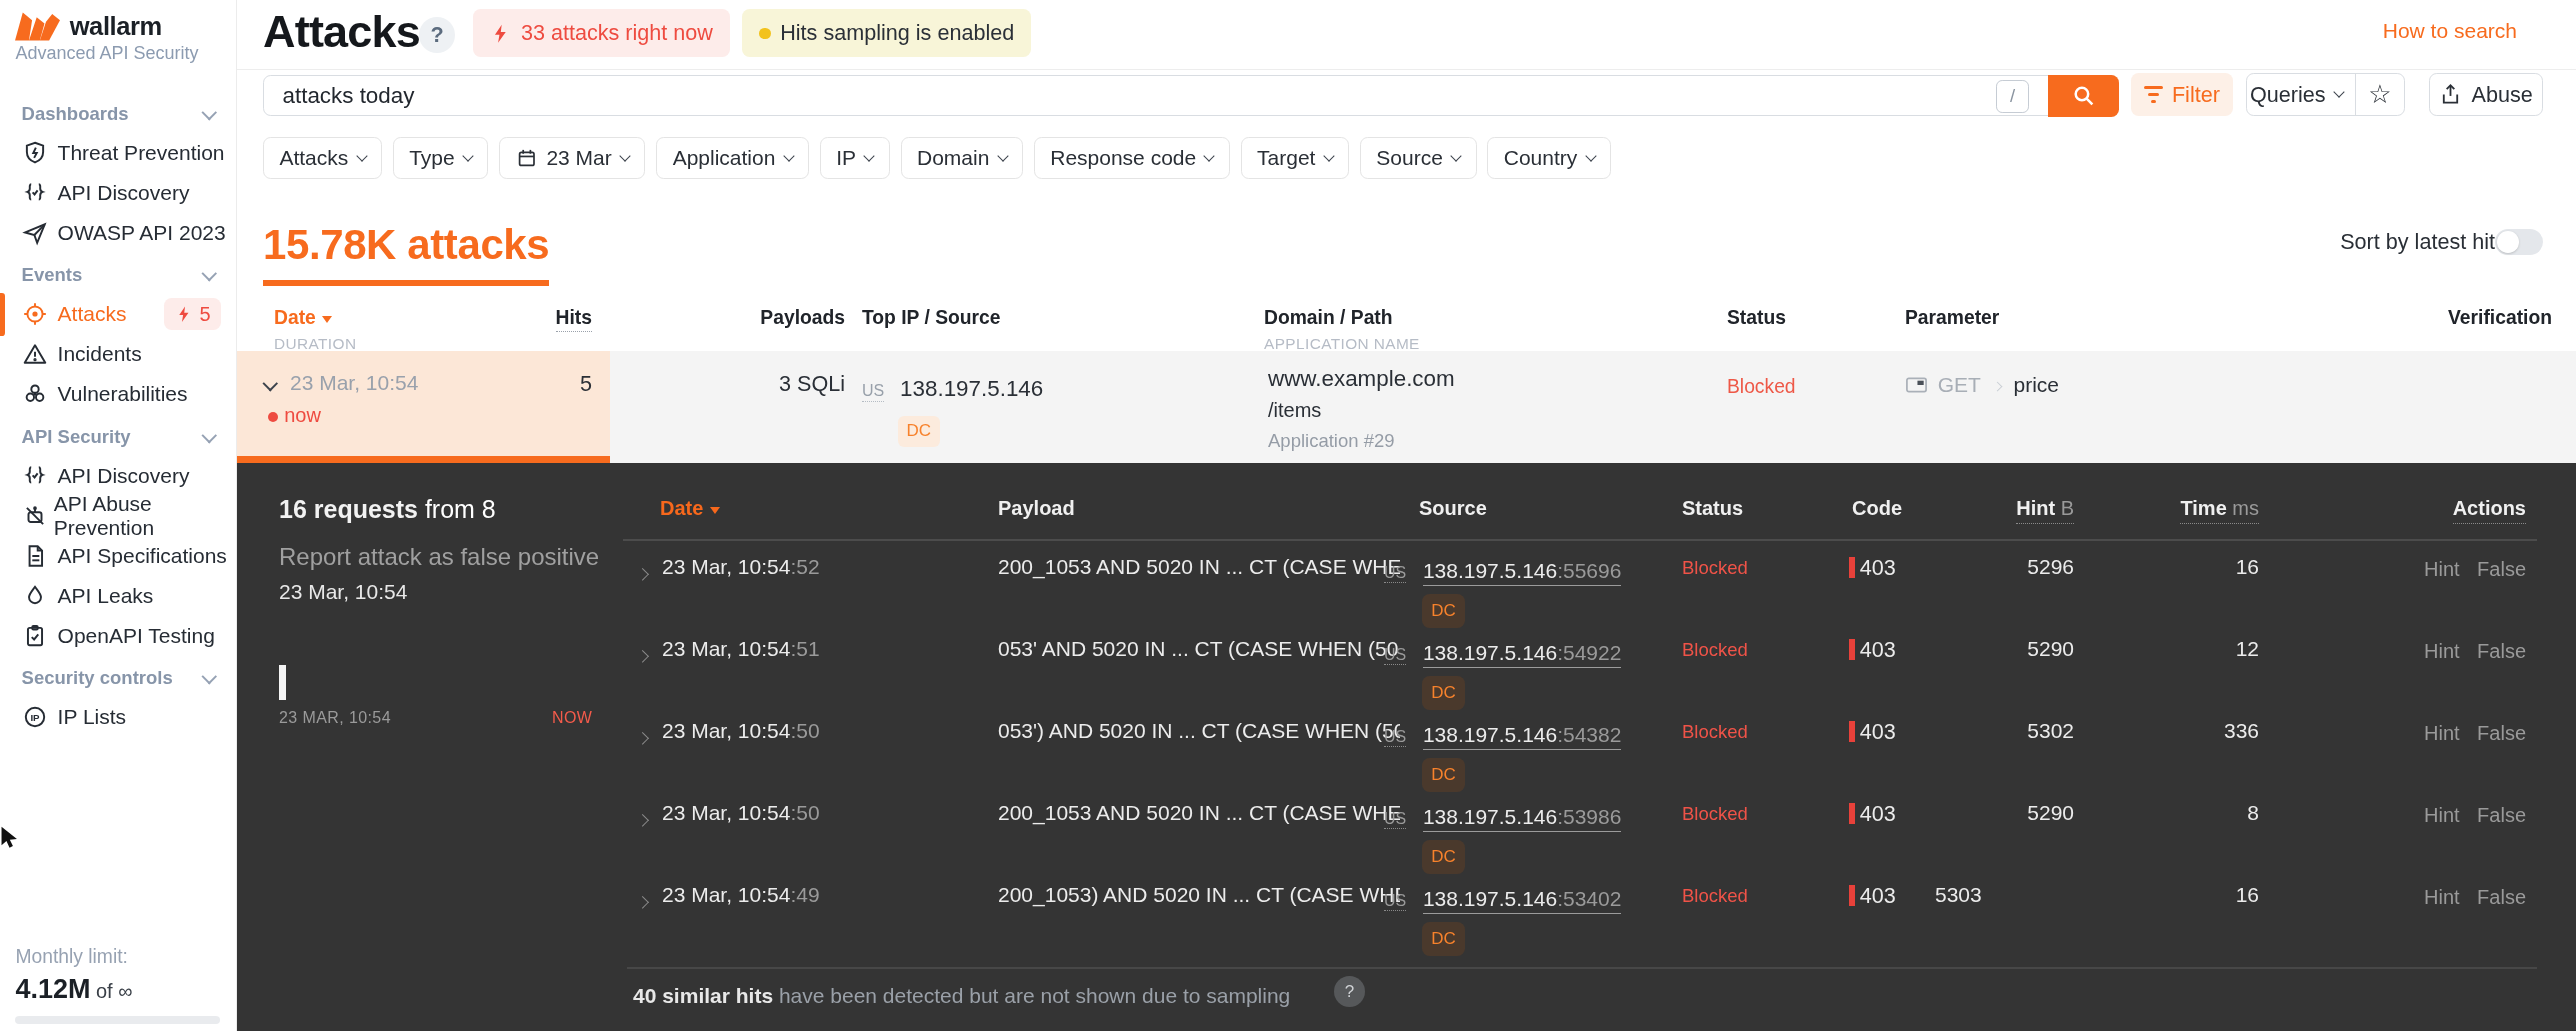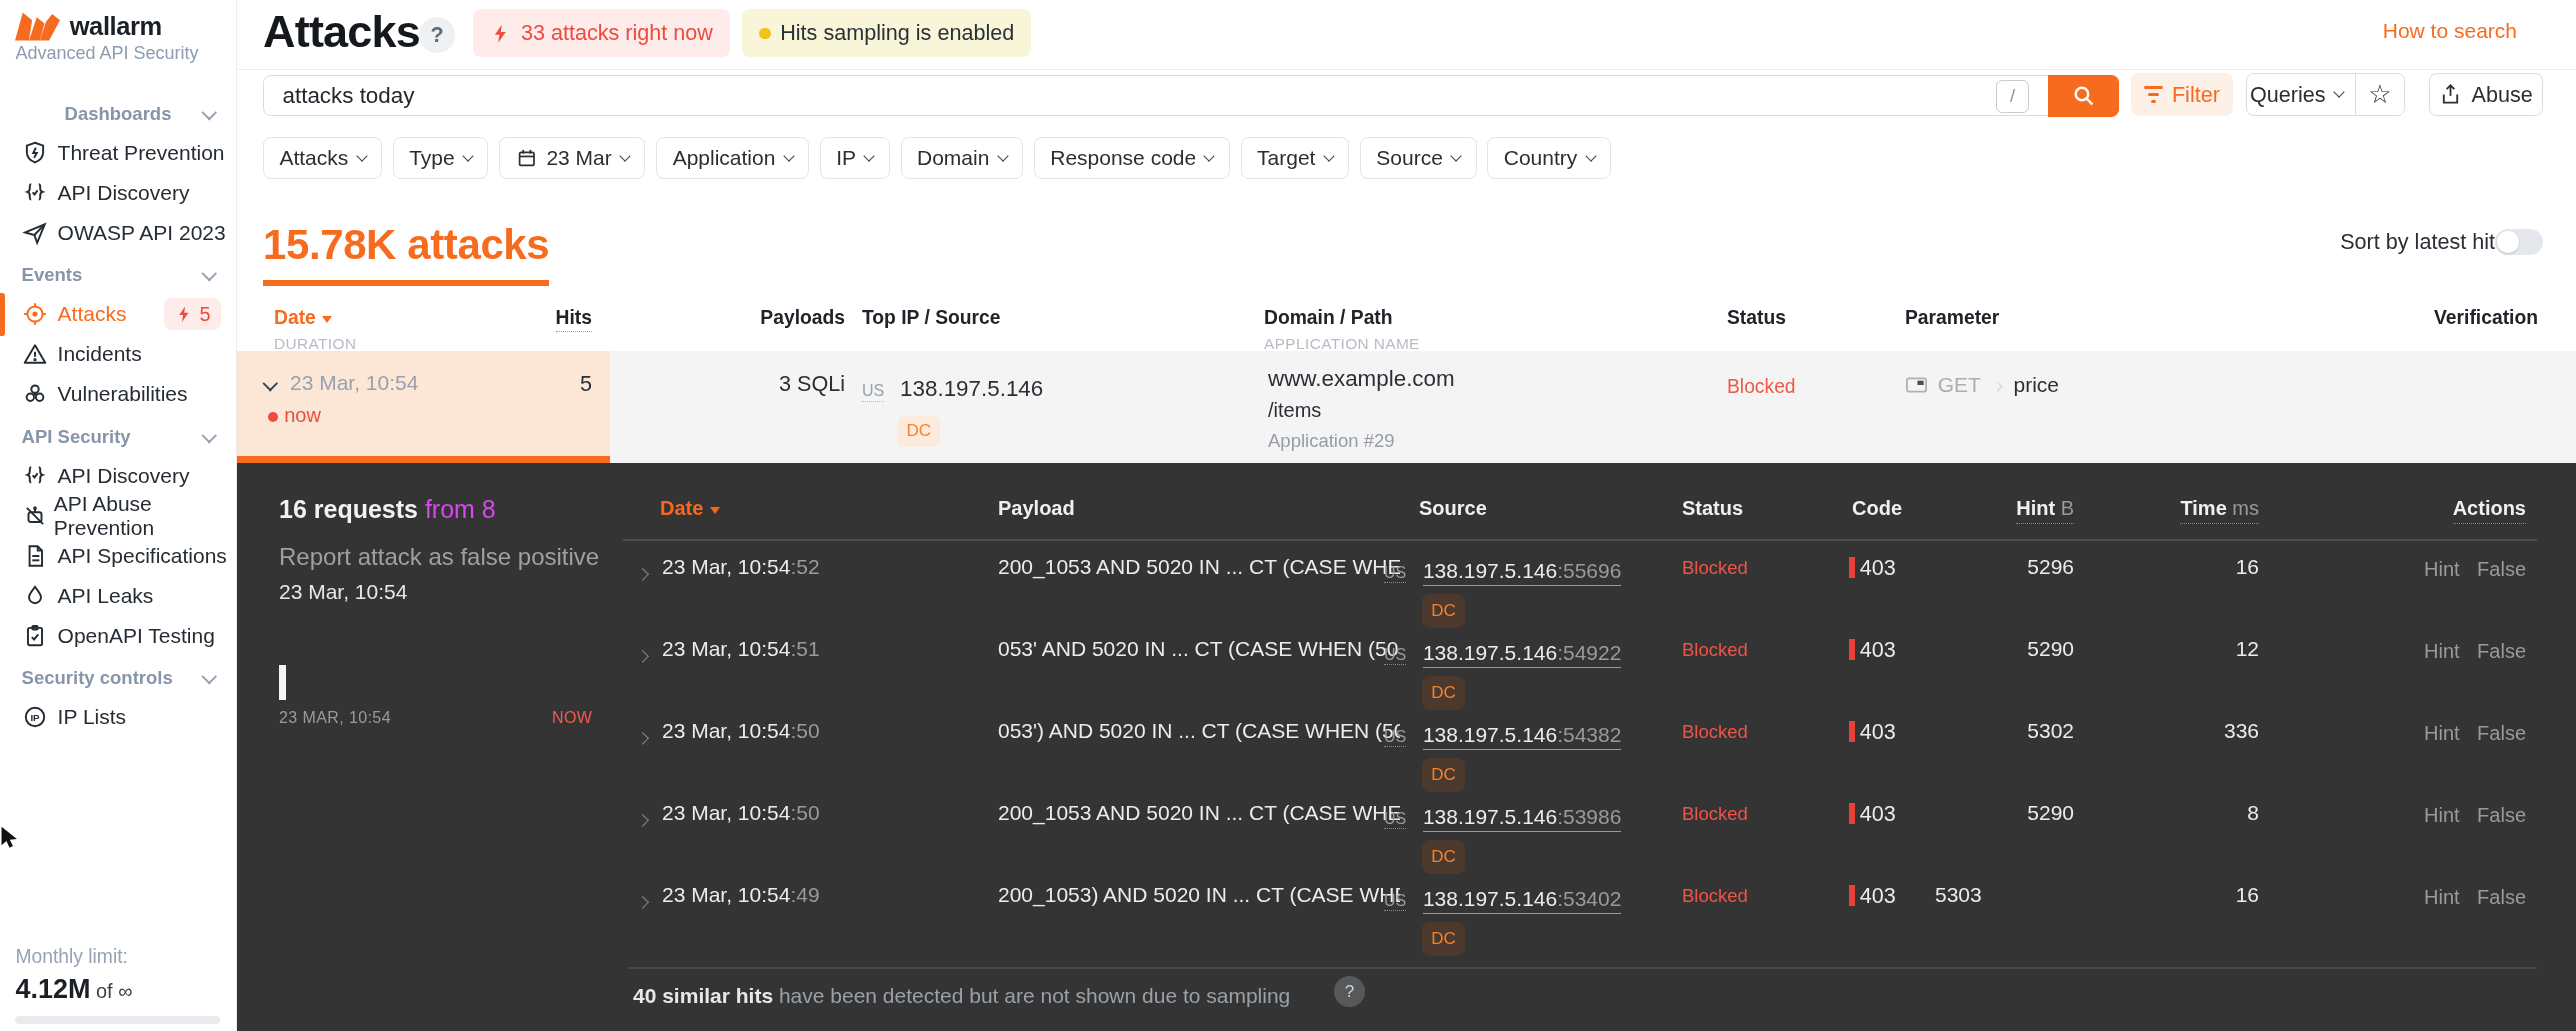--- a/index.html
+++ b/index.html
@@ -7,21 +7,21 @@
     width:2576px;height:1032px;position:relative;overflow:hidden;
     font-family:"Liberation Sans",sans-serif;background:#ffffff;color:#22272e;
   }
   
   .sidebar{position:absolute;left:0;top:0;bottom:0;width:236px;background:#fff;border-right:0.8px solid #ececec;}
   .logo-row{position:absolute;left:15.4px;top:10.8px;display:flex;align-items:center;gap:9.3px;}
   .logo-text{font-size:25.5px;font-weight:700;color:#1b2026;letter-spacing:-0.4px;}
   .logo-sub{position:absolute;left:15.4px;top:43px;font-size:18px;color:#8c9bb0;}
   .nav{position:absolute;left:0;top:102px;right:0;}
   .nav-section{height:23px;line-height:23px;padding:0 21.6px;font-size:18.5px;font-weight:700;color:#8795a9;position:relative;margin-top:10.8px;}
-  .nav-section:first-child{margin-top:0;text-align:center;}
+  .nav-section:first-child{margin-top:0;}
   .nav-items{margin:7.7px 0 7.7px 0;}
   .nav-item{height:40px;display:flex;align-items:center;padding-left:21.6px;position:relative;font-size:21px;color:#262c34;cursor:default;}
   .nav-item .nicon{width:36px;display:flex;align-items:center;color:#262c34;}
   .nav-item.active{color:#f76b1e;}
   .nav-item.active .nicon{color:#f76b1e;}
   .active-bar{position:absolute;left:0;top:-1.5px;width:5.4px;height:43px;background:#f76b1e;border-radius:0 3.1px 3.1px 0;}
   .nav-badge{position:absolute;left:164px;top:3.9px;height:32px;background:#fdecea;border-radius:7.7px;display:flex;align-items:center;gap:6.2px;padding:0 10.8px;color:#ee4b40;font-size:20px;}
   .chv{display:inline-block;width:8.5px;height:8.5px;border-right:2.3px solid #96a2b4;border-bottom:2.3px solid #96a2b4;transform:rotate(45deg);}
   .sect-chv{position:absolute;right:21.6px;top:4.6px;}
   .monthly{position:absolute;left:15.4px;bottom:7.7px;width:205px;}
@@ -74,21 +74,21 @@
   .chv-exp{display:inline-block;width:8.5px;height:8.5px;border-right:2.3px solid #3c434c;border-bottom:2.3px solid #3c434c;transform:rotate(45deg);}
   .us-tag{font-size:16px;color:#98a0aa;border-bottom:1.5px dotted #b5bcc4;padding-bottom:1.5px;}
   .dc-badge-light{display:inline-block;background:#fcebdd;color:#f7822c;font-size:17px;border-radius:6.2px;padding:5.4px 8.5px;}
   .param-sep{display:inline-block;width:6.2px;height:6.2px;border-right:1.9px solid #c9ced4;border-bottom:1.9px solid #c9ced4;transform:rotate(-45deg);margin:0 9.3px 1.5px 9.3px;}
   
   .panel{position:absolute;left:237px;top:463px;width:2339px;height:568px;background:#343434;}
   .panel .white{color:#ececec;}
   .panel .gray{color:#9a9a9a;}
   .p-title{position:absolute;left:42px;top:32px;font-size:25px;}
   .p-title b{color:#f2f2f2;font-weight:700;}
-  .p-title span{color:#d946ef;font-weight:400;}
+  .p-title span{color:#ffffff;font-weight:400;}
   .p-report{position:absolute;left:42px;top:80px;font-size:24px;color:#a0a0a0;cursor:pointer;}
   .p-date{position:absolute;left:42px;top:117px;font-size:21px;color:#e8e8e8;}
   .p-bar{position:absolute;left:42px;top:202px;width:7px;height:35px;background:#f5f5f5;}
   .p-axis-start{position:absolute;left:42px;top:246px;font-size:16px;color:#9a9a9a;letter-spacing:0.4px;}
   .p-axis-end{position:absolute;left:315px;top:246px;font-size:16px;color:#f45b4b;letter-spacing:0.4px;}
   .dt-head{position:absolute;left:0;top:34px;width:100%;height:31px;}
   .dt-head .col{position:absolute;font-size:20px;font-weight:700;color:#f0f0f0;white-space:nowrap;}
   .dt-head .tri-down{border-top-color:#f7681c;}
   .dotted-d{border-bottom:1.5px dotted #8a8a8a;padding-bottom:3.9px;}
   .dt-line{position:absolute;left:386px;right:39px;top:76px;height:1.5px;background:#4c4c4c;}
@@ -399,21 +399,21 @@
 <div class="lt-head">
   <div class="col" style="left:37px;color:#f76b1e"><span>Date</span><span class="tri-down"></span></div>
   <div class="sub" style="left:37px">DURATION</div>
   <div class="col" style="left:247px;width:108px;text-align:right"><span class="dotted-l">Hits</span></div>
   <div class="col" style="left:432px;width:176px;text-align:right">Payloads</div>
   <div class="col" style="left:625px">Top IP / Source</div>
   <div class="col" style="left:1027px">Domain / Path</div>
   <div class="sub" style="left:1027px">APPLICATION NAME</div>
   <div class="col" style="left:1490px">Status</div>
   <div class="col" style="left:1668px">Parameter</div>
-  <div class="col" style="right:38px;text-align:center">Verification</div>
+  <div class="col" style="right:24px;text-align:center">Verification</div>
 </div>
 
 <div class="sel-row">
   <div class="sel-peach"></div>
   <div class="cell" style="left:28px;top:26px"><span class="chv-exp"></span></div>
   <div class="cell" style="left:53px;top:20px;font-size:21px;color:#99a1ac">23 Mar, 10:54</div>
   <div class="cell" style="left:31px;top:53px;font-size:20px;color:#ee4b40"><span class="dot" style="background:#ee4b40;width:10px;height:10px;margin-right:6.2px"></span><span>now</span></div>
   <div class="cell" style="left:247px;top:20px;width:108px;text-align:right;font-size:21.6px;color:#2a2f36">5</div>
   <div class="cell" style="left:432px;top:20px;width:176px;text-align:right;font-size:21.6px;color:#2a2f36">3 SQLi</div>
   <div class="cell" style="left:625px;top:25px">

